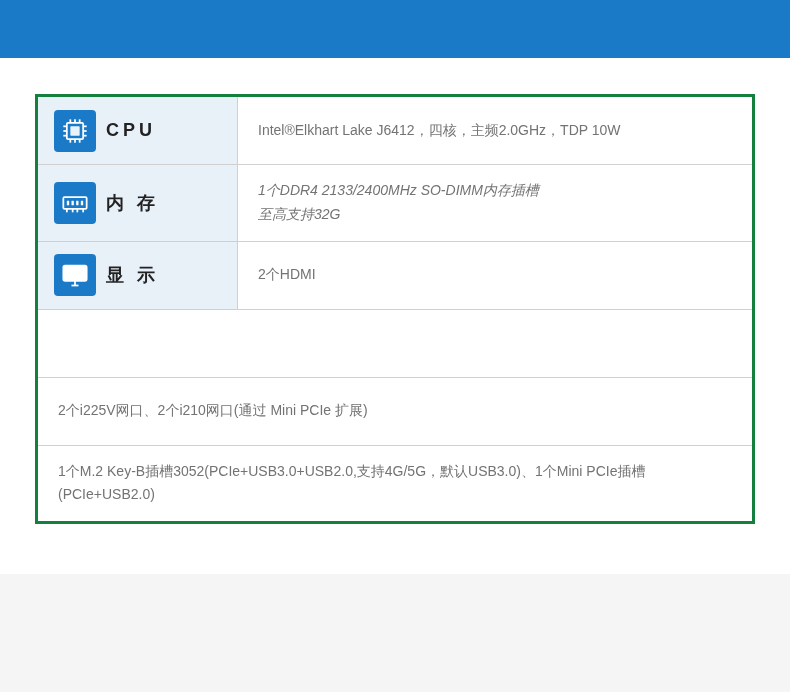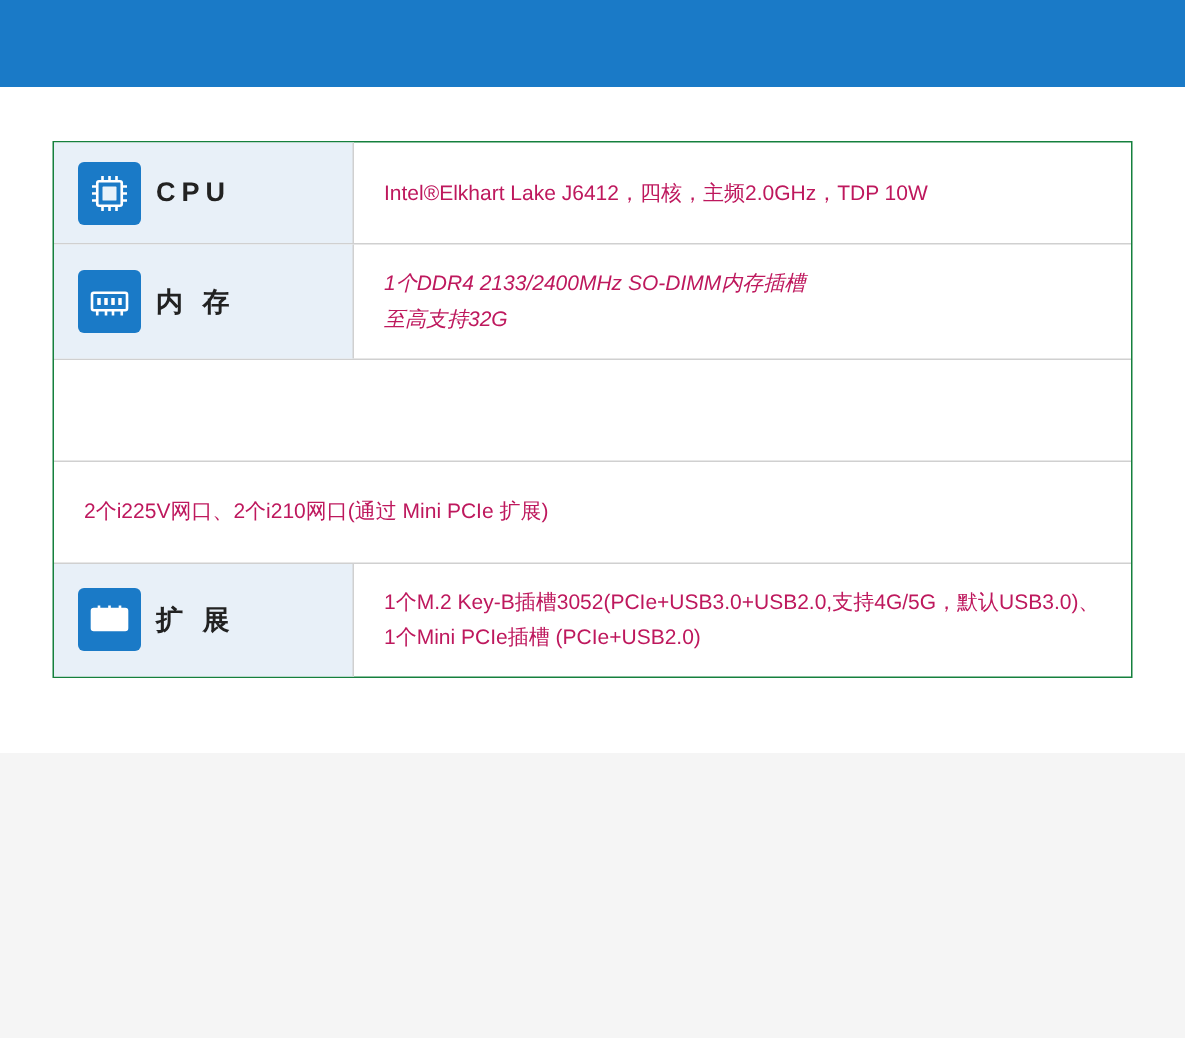--- a/index.html
+++ b/index.html
@@ -38,21 +38,21 @@
     .spacer {
       height: 36px;
       background: #fff;
     }
 
     
     .spec-table {
       width: 720px;
       margin: 0 auto 30px;
       border-collapse: collapse;
-      border: 1px solid #15803d;
+      border: 3px solid #15803d;
     }
 
     .spec-row {
       display: flex;
       border-bottom: 1px solid #d0d0d0;
       min-height: 68px;
     }
     .spec-row:last-child {
       border-bottom: none;
     }
@@ -91,21 +91,21 @@
       color: #222;
       letter-spacing: 4px;
     }
 
     .spec-value {
       flex: 1;
       display: flex;
       align-items: center;
       padding: 14px 20px;
       font-size: 14px;
-      color: #be185d;
+      color: #737373;
       line-height: 1.7;
     }
 
     .spec-value-inner {
       line-height: 1.7;
       font-style: italic;
     }
 
     
     .bottom-space {
@@ -168,41 +168,45 @@
     <line x1="19" y1="17" x2="19" y2="20" stroke="white" stroke-width="1.5"></line>
   </svg>
       </div>
       <span class="spec-label-text">内 存</span>
     </div>
     <div class="spec-value">
       <div class="spec-value-inner">1个DDR4 2133/2400MHz SO-DIMM内存插槽<br>至高支持32G</div>
     </div>
   </div>
       <div class="spec-row">
-  </div>
-      <div class="spec-row">
-    <div class="spec-value">
-      <span>2个i225V网口、2个i210网口(通过 Mini PCIe 扩展)</span>
-    </div>
-  </div>
-      <div class="spec-row">
     <div class="spec-label">
       <div class="spec-icon">
         <svg viewBox="0 0 24 24" fill="none" xmlns="http://www.w3.org/2000/svg">
-    <rect x="2" y="6" width="20" height="12" rx="1" stroke="white" stroke-width="1.5"></rect>
-    <rect x="5" y="9" width="3" height="6" rx="0.5" fill="white" opacity="0.8"></rect>
-    <rect x="10" y="9" width="3" height="6" rx="0.5" fill="white" opacity="0.8"></rect>
-    <rect x="15" y="9" width="4" height="3" rx="0.5" fill="white" opacity="0.8"></rect>
-    <line x1="6" y1="4" x2="6" y2="6" stroke="white" stroke-width="1.5"></line>
-    <line x1="12" y1="4" x2="12" y2="6" stroke="white" stroke-width="1.5"></line>
-    <line x1="18" y1="4" x2="18" y2="6" stroke="white" stroke-width="1.5"></line>
+    <rect x="2" y="4" width="20" height="13" rx="1.5" stroke="white" stroke-width="1.5"></rect>
+    <line x1="9" y1="21" x2="15" y2="21" stroke="white" stroke-width="1.5"></line>
+    <line x1="12" y1="17" x2="12" y2="21" stroke="white" stroke-width="1.5"></line>
+    <rect x="5" y="7" width="14" height="7" rx="0.5" fill="white" opacity="0.25"></rect>
+    <line x1="6" y1="8" x2="10" y2="13" stroke="white" stroke-width="1" opacity="0.6"></line>
+    <line x1="10" y1="8" x2="14" y2="13" stroke="white" stroke-width="1" opacity="0.6"></line>
   </svg>
       </div>
-      <span class="spec-label-text">扩 展</span>
-    </div>
+      <span class="spec-label-text">显 示</span>
+    </div>
+    <div class="spec-value">
+      <span>2个HDMI</span>
+    </div>
+  </div>
+      <div class="spec-row">
+  </div>
+      <div class="spec-row">
+    <div class="spec-value">
+      <span>2个i225V网口、2个i210网口(通过 Mini PCIe 扩展)</span>
+    </div>
+  </div>
+      <div class="spec-row">
     <div class="spec-value">
       <span>1个M.2 Key-B插槽3052(PCIe+USB3.0+USB2.0,支持4G/5G，默认USB3.0)、1个Mini PCIe插槽   (PCIe+USB2.0)</span>
     </div>
   </div>
     </div>
 
   <div class="bottom-space"></div>
 </div>
 
 </body></html>

